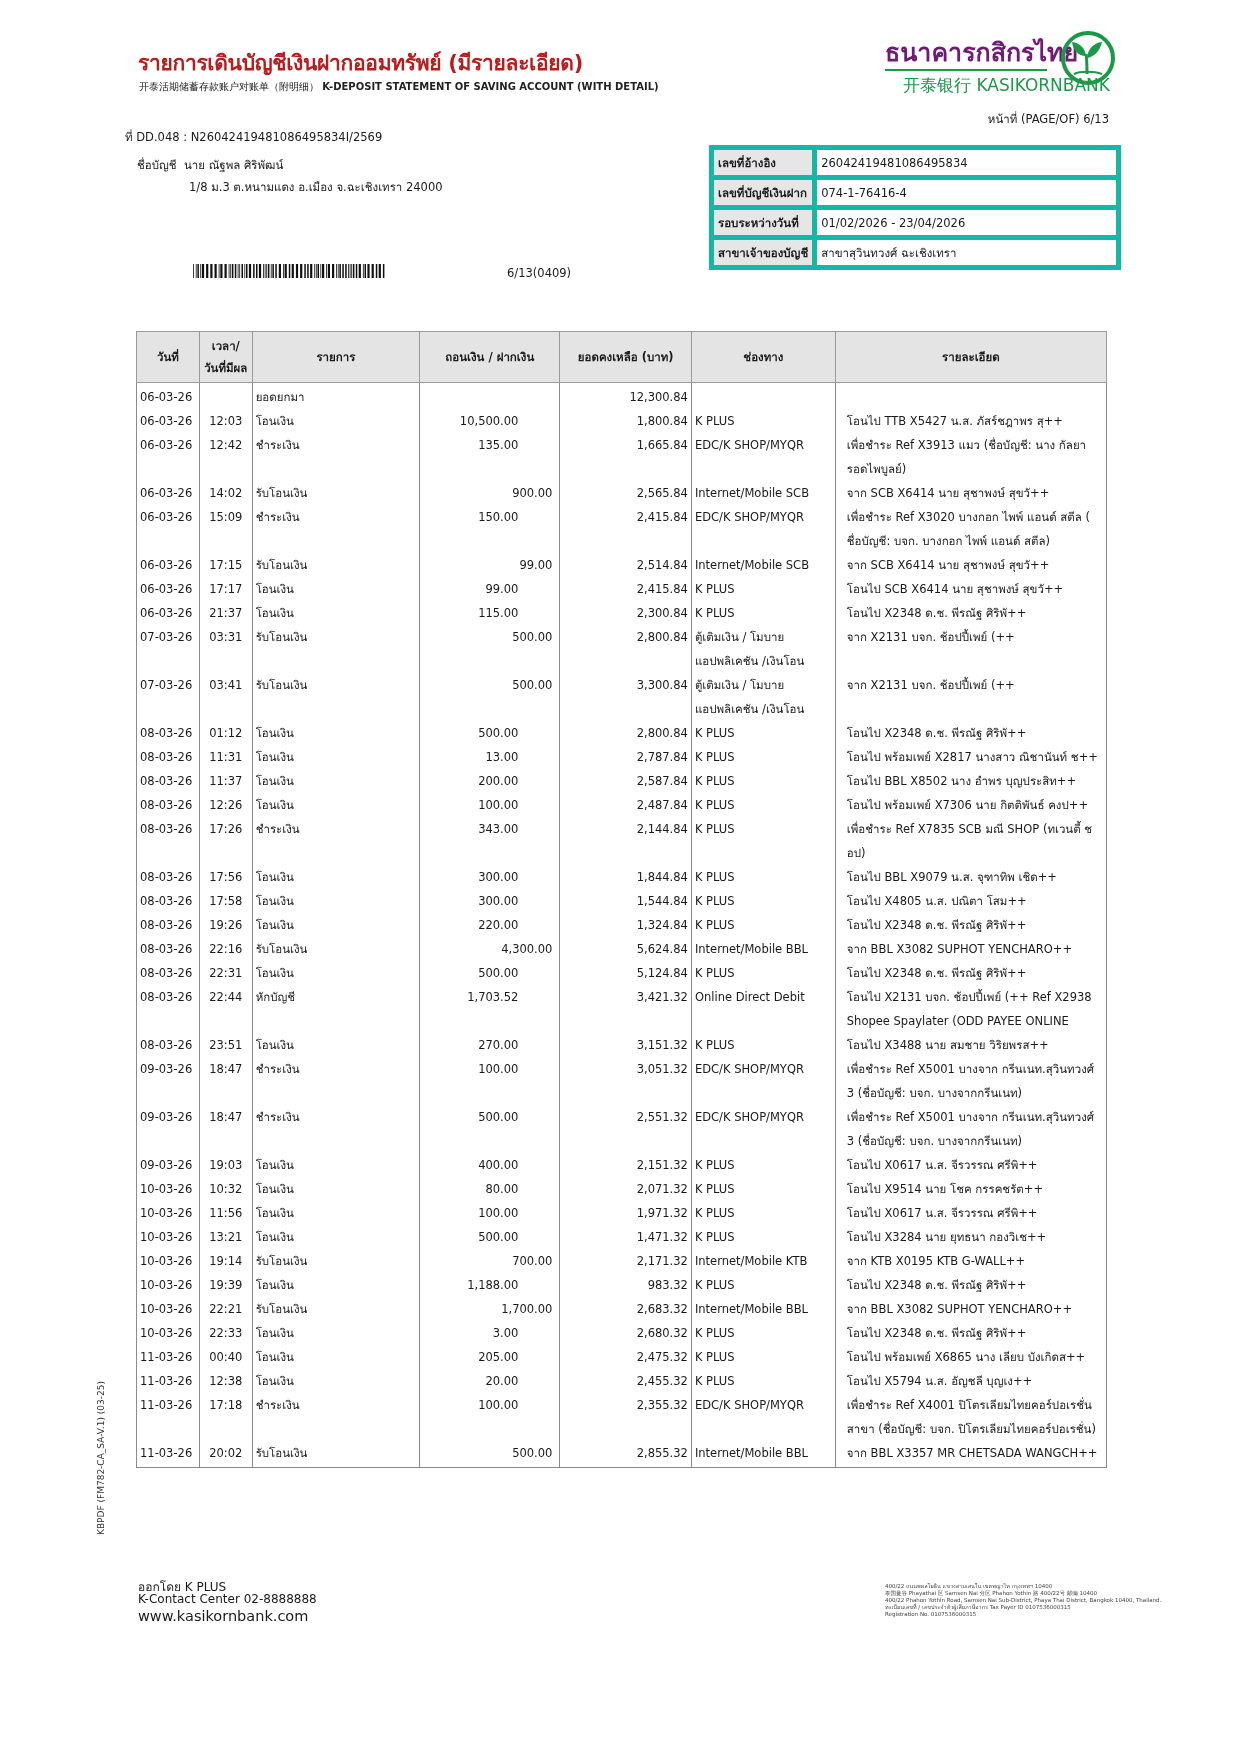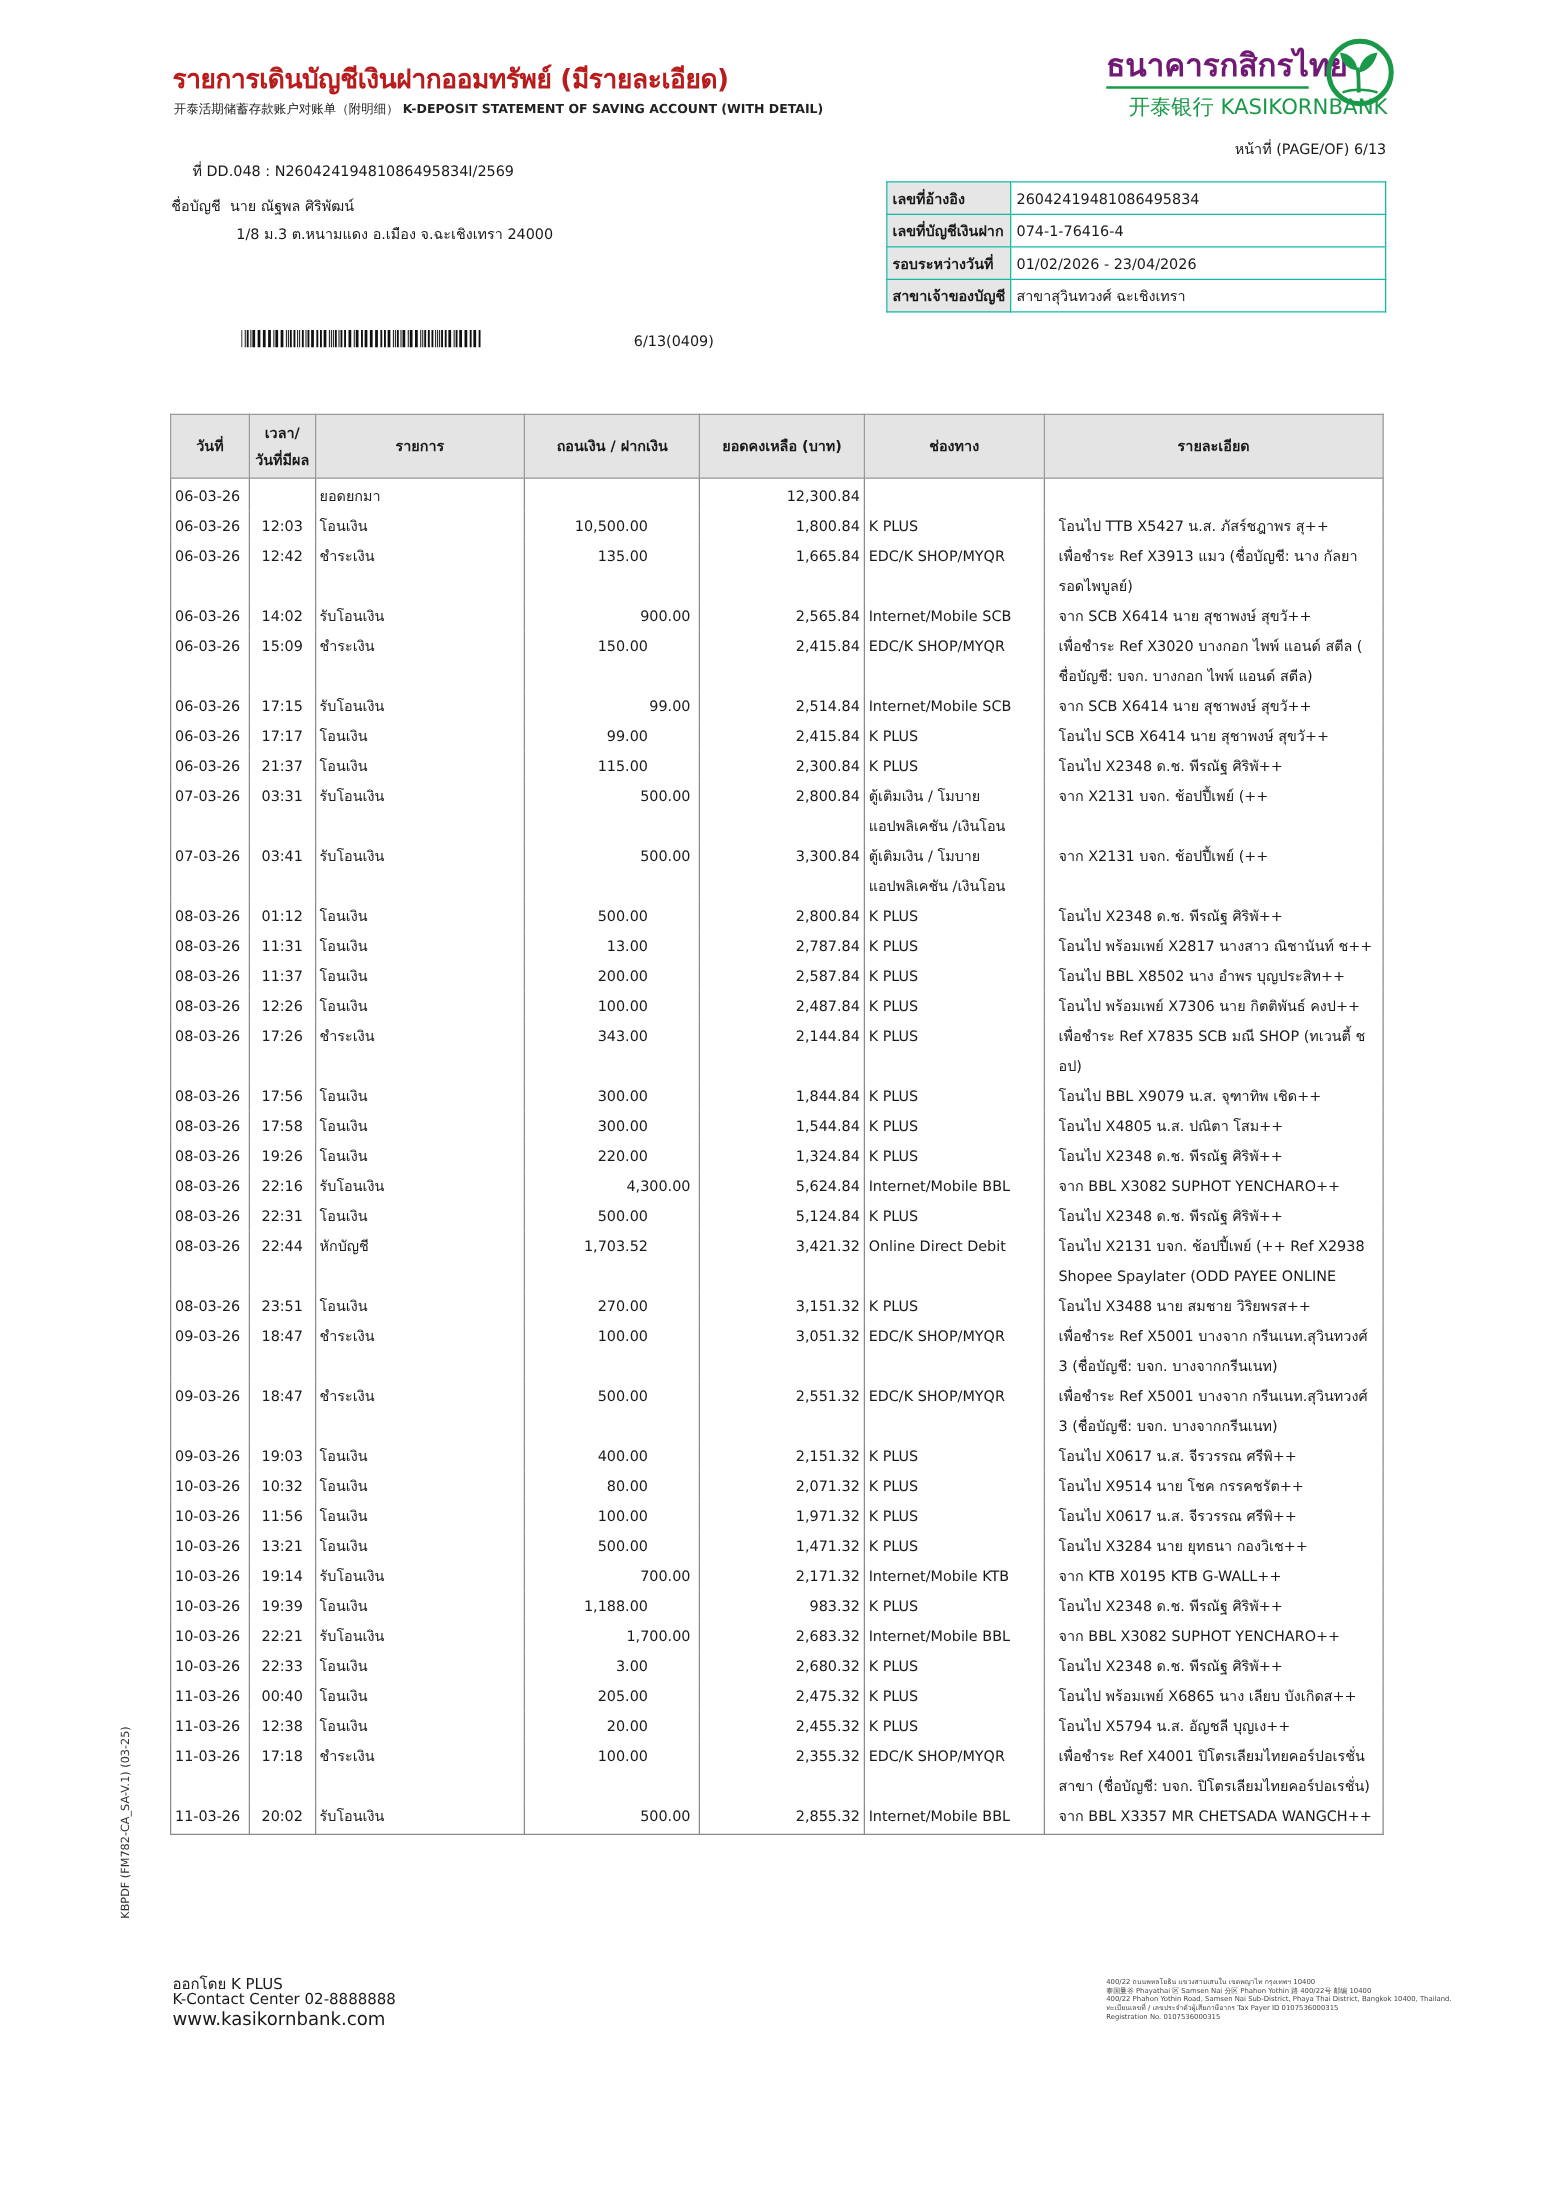--- a/index.html
+++ b/index.html
@@ -1,33 +1,33 @@
 <!DOCTYPE html>
 <html><head>
 <meta charset="utf-8">
 <style>
   html, body { margin: 0; padding: 0; background: #ffffff; }
   body { width: 1239px; height: 1754px; position: relative; font-family: "DejaVu Sans", sans-serif; color: #1a1a1a; overflow: hidden; }
   .abs { position: absolute; }
   .title { left: 138px; top: 46px; font-size: 21px; font-weight: bold; color: #b91c1c; white-space: nowrap; letter-spacing: -0.3px; }
   .subtitle { left: 139px; top: 80px; font-size: 10px; color: #222; white-space: nowrap; }
   .subtitle b { font-weight: bold; }
-  .docno { left: 154px; top: 128px; font-size: 11.5px; white-space: nowrap; }
+  .docno { left: 125px; top: 128px; font-size: 11.5px; white-space: nowrap; }
   .accname { left: 137px; top: 156px; font-size: 11.5px; white-space: nowrap; }
   .accaddr { left: 189px; top: 178px; font-size: 11.5px; white-space: nowrap; }
   .barcode { left: 193px; top: 264px; width: 192px; height: 14px; }
   .barcode-code { left: 507px; top: 266px; font-size: 11.5px; }
   .logo { left: 885px; top: 32px; width: 230px; height: 70px; }
   .logo-th { position: absolute; left: 0; top: 0; font-size: 25px; font-weight: bold; color: #701a75; white-space: nowrap; }
   .logo-line { position: absolute; left: 0; top: 37px; width: 162px; height: 2px; background: #1a9a48; }
   .logo-en { position: absolute; left: 18px; top: 42px; font-size: 17px; font-weight: normal; color: #1a9a48; white-space: nowrap; }
   .logo-mark { position: absolute; left: 175px; top: -2px; width: 56px; height: 56px; }
   .pageno { right: 130px; top: 110px; font-size: 11.5px; white-space: nowrap; }
   .info { left: 709px; top: 145px; border-collapse: collapse; font-size: 11.5px; }
-  .info td { border: 1px solid #14b8a6; height: 25px; padding: 0 4px; white-space: nowrap; }
+  .info td { border: 5px solid #14b8a6; height: 25px; padding: 0 4px; white-space: nowrap; }
   .info td.k { background: #e6e6e6; font-weight: bold; width: 88px; }
   .info td.v { width: 291px; }
   .txn { left: 136px; top: 331px; width: 971px; border-collapse: collapse; font-size: 11.5px; }
   .txn th { background: #e4e4e4; font-weight: bold; font-size: 11.5px; border: 1px solid #9a9a9a; height: 50px; padding: 0 3px; text-align: center; line-height: 22px; }
   .txn td { vertical-align: top; line-height: 24px; padding: 0 3px; border-left: 1px solid #8a8a8a; border-right: 1px solid #8a8a8a; white-space: nowrap; }
   .txn tbody tr:first-child td { padding-top: 2px; }
   .txn tbody tr:last-child td { border-bottom: 1px solid #8a8a8a; padding-bottom: 2px; }
   .txn td.date { width: 56px; }
   .txn td.time { width: 46px; text-align: center; }
   .txn td.type { width: 163px; }

